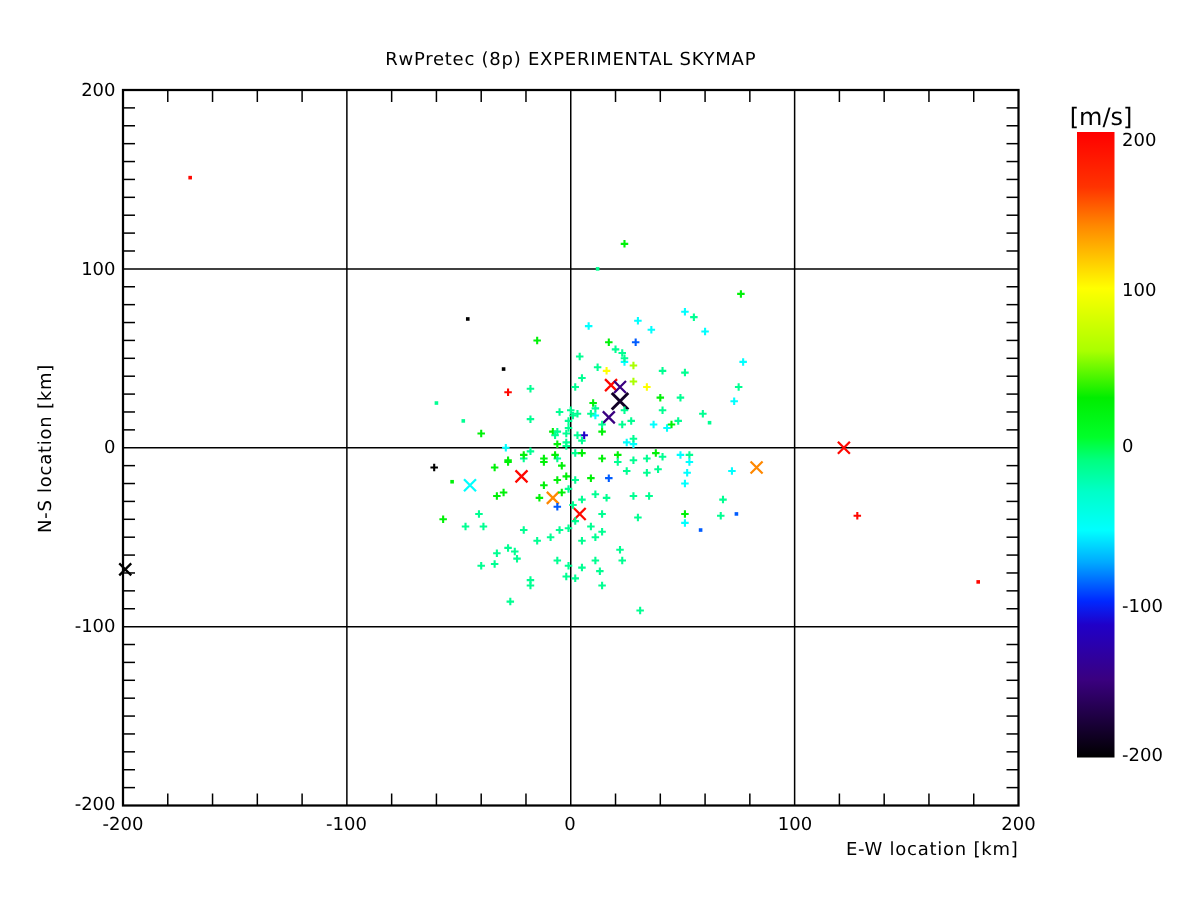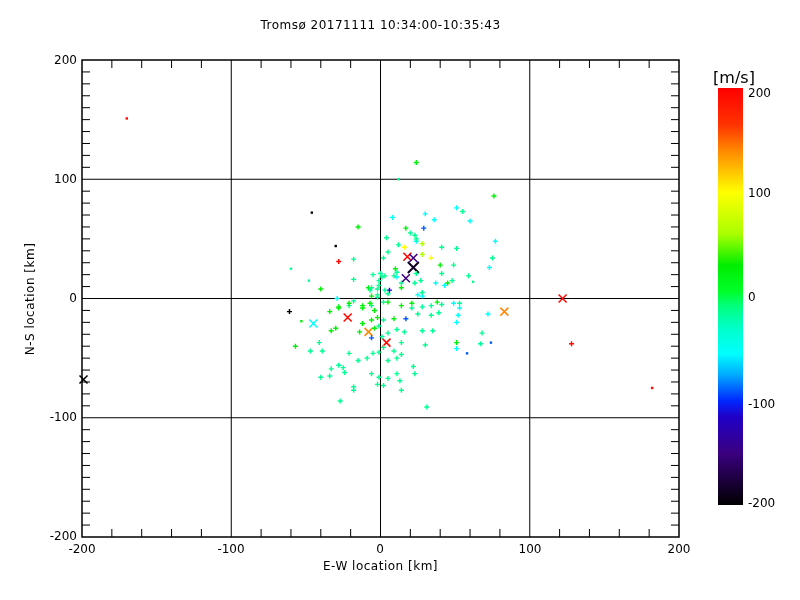--- a/index.html
+++ b/index.html
@@ -5,32 +5,32 @@
   html,body{margin:0;padding:0;width:800px;height:600px;background:#ffffff;overflow:hidden;}
   body{font-family:"DejaVu Sans", "Liberation Sans", sans-serif;color:#000;}
   #stage{position:relative;width:800px;height:600px;background:#fff;}
   .title-line{position:absolute;left:82px;width:597px;text-align:center;font-size:12px;letter-spacing:0.5px;white-space:pre;}
   #title1{top:18px;}
   #title2{top:32px;}
   svg{position:absolute;left:0;top:0;pointer-events:none;}
   .ytick{position:absolute;width:44px;text-align:right;font-size:12px;line-height:12px;left:33px;margin-top:-6px;}
   .xtick{position:absolute;width:60px;text-align:center;font-size:12px;line-height:12px;top:543px;margin-left:-30px;}
   .axis-title{position:absolute;font-size:12px;letter-spacing:0.5px;}
-  #xlabel{left:82px;width:597px;text-align:center;top:559px;}
+  #xlabel{left:82px;width:597px;text-align:right;top:559px;}
   #ylabel{left:-110px;top:292px;width:280px;text-align:center;transform:rotate(-90deg);transform-origin:center center;}
   #colorbar{position:absolute;left:718px;top:88px;width:25px;height:417px;}
   .cbtick{position:absolute;left:748px;font-size:12px;line-height:12px;margin-top:-6px;white-space:nowrap;}
   #cbtitle{position:absolute;left:704px;top:68px;width:60px;text-align:center;font-size:16px;}
 </style>
 </head>
 <body>
 
 <div id="stage">
 
-  <div class="title-line" id="title1">Tromsø 20171111 10:34:00-10:35:43</div>
+  <div class="title-line" id="title2">RwPretec (8p) EXPERIMENTAL SKYMAP</div>
 
   <div class="ytick" style="top:60px">200</div>
   <div class="ytick" style="top:179px">100</div>
   <div class="ytick" style="top:298px">0</div>
   <div class="ytick" style="top:417px">-100</div>
   <div class="ytick" style="top:536px">-200</div>
 
   <div class="xtick" style="left:82px">-200</div>
   <div class="xtick" style="left:231px">-100</div>
   <div class="xtick" style="left:380px">0</div>

